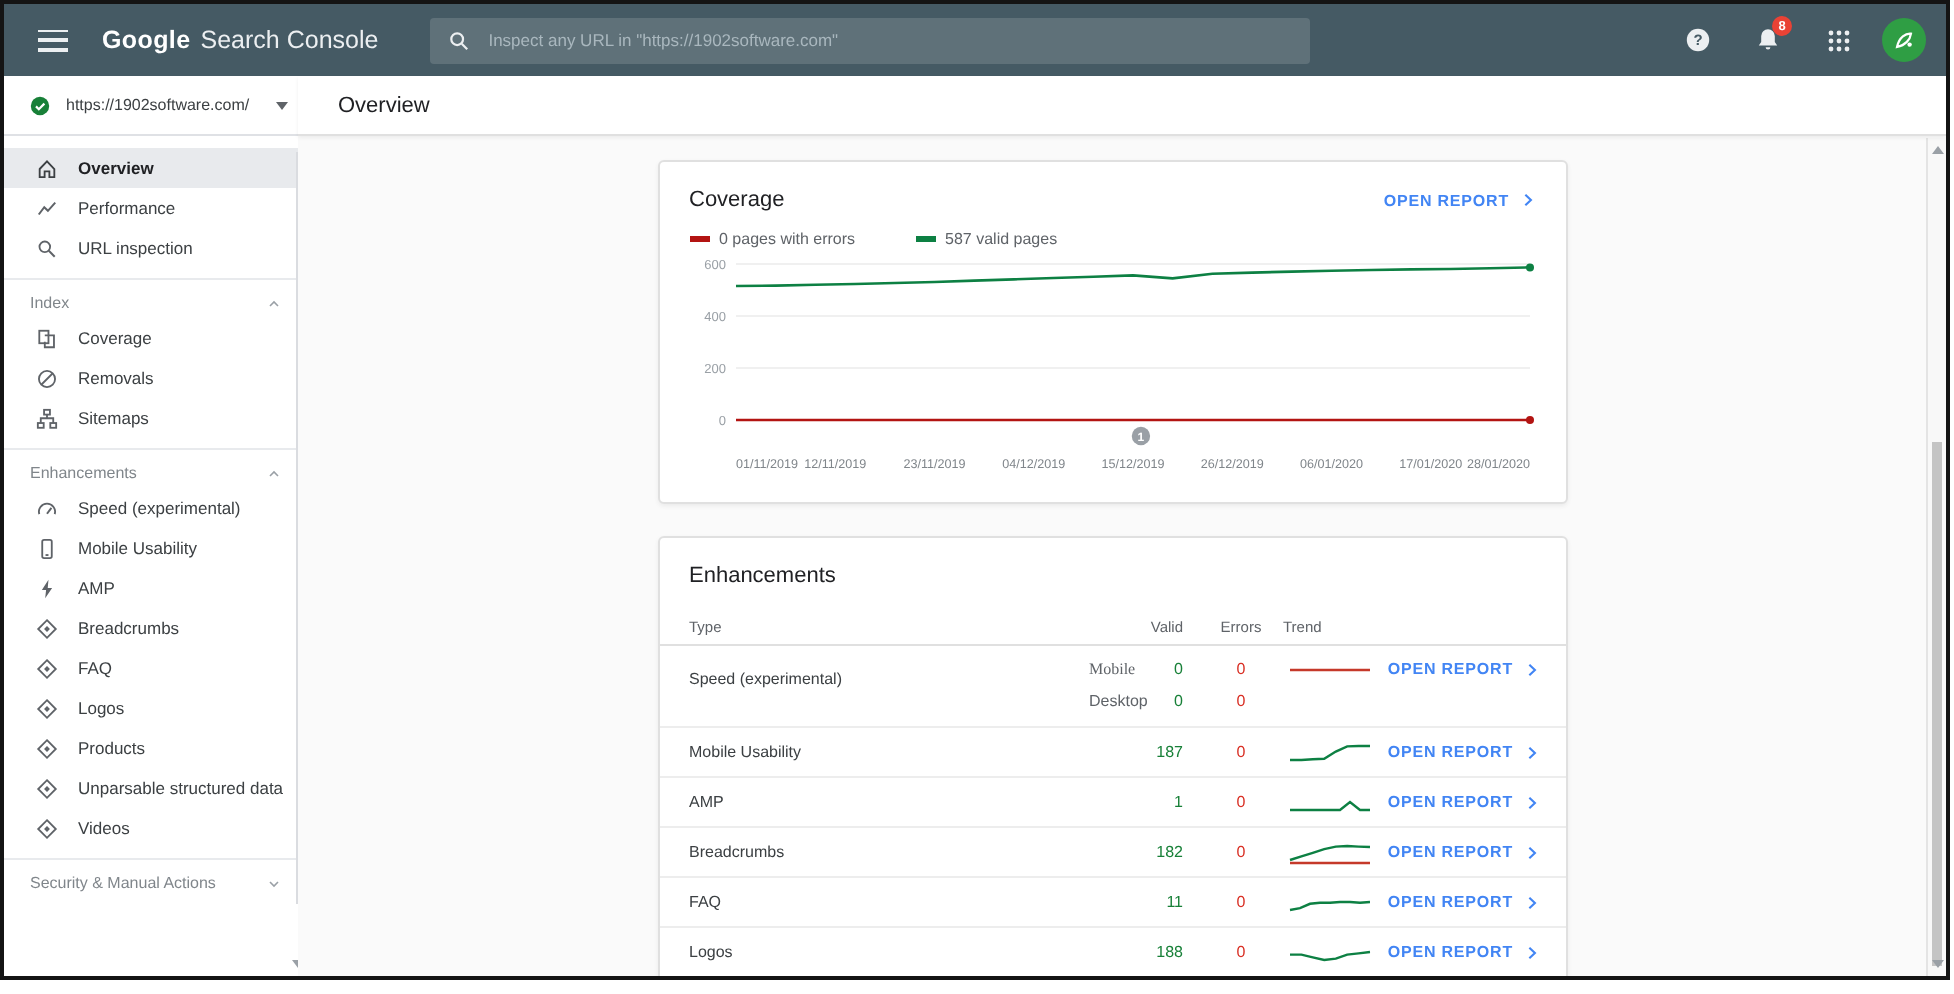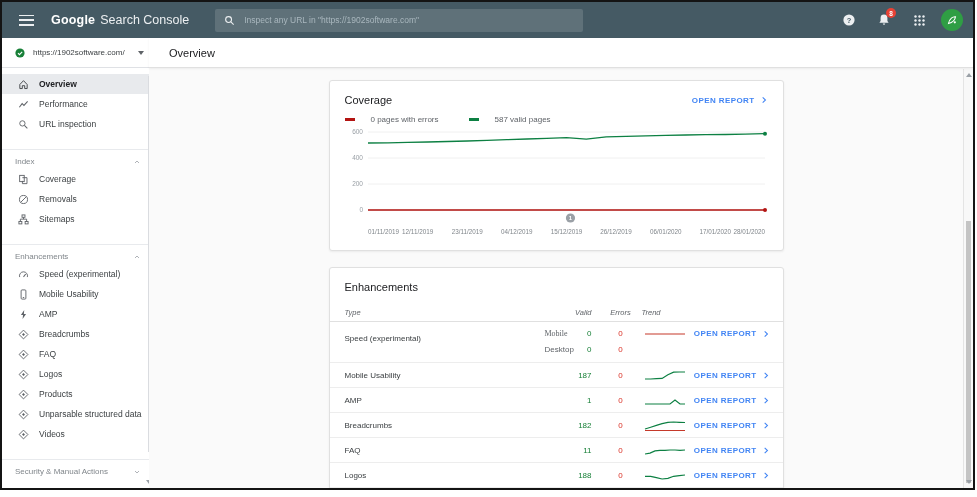--- a/index.html
+++ b/index.html
@@ -7,58 +7,58 @@
   .screen { position:relative; width:977px; height:497px; background:#fff; }
   .app { position:absolute; left:0; top:0; width:975px; height:490px; border:2px solid #141414; background:#fff; overflow:hidden; }
 
   
   .topbar { position:absolute; left:0; top:0; right:0; height:36px; background:#455a64; display:flex; align-items:center; }
   .hamburger { width:15px; height:11px; margin-left:17px; display:flex; flex-direction:column; justify-content:space-between; cursor:pointer; }
   .hamburger span { display:block; height:1.6px; background:#eceff1; }
   .brand { margin-left:17px; font-size:12.5px; color:#fff; white-space:nowrap; display:flex; gap:5px; align-items:baseline; }
   .brand .b1 { font-weight:bold; letter-spacing:.2px;text-align:right; }
   .brand .b2 { font-weight:normal; color:#eceff1; }
-  .searchbox { margin-left:26px; width:368px; height:23px; background:rgba(255,255,255,.14); border-radius:2px; display:flex; align-items:center; padding:0 9px; gap:9px; }
+  .searchbox { margin-left:26px; width:440px; height:23px; background:rgba(255,255,255,.14); border-radius:2px; display:flex; align-items:center; padding:0 9px; gap:9px; }
   .searchbox input { flex:1; background:transparent; border:none; outline:none; font-size:8.5px; color:#eceff1; font-family:"Liberation Sans",sans-serif; }
   .searchbox input::placeholder { color:#a9b7be; }
   .top-icons { margin-left:auto; margin-right:10px; display:flex; align-items:center; gap:9px; }
   .tico { width:26px; height:26px; display:flex; align-items:center; justify-content:center; position:relative; cursor:pointer; }
   .badge { position:absolute; top:1px; right:1px; min-width:10px; height:10px; border-radius:5px; background:#e94235; color:#fff; font-size:6.5px; font-weight:bold; display:flex; align-items:center; justify-content:center; padding:0 2px; }
   .avatar { width:22px; height:22px; border-radius:50%; background:#2f9e44; display:flex; align-items:center; justify-content:center; cursor:pointer; }
 
   
   .sidebar { position:absolute; left:0; top:36px; bottom:0; width:152px; background:#fff; border-right:1px solid #dfe1e5; }
   .property-row { height:30px; border-bottom:1px solid #dfe1e5; display:flex; align-items:center; padding:0 9px 0 13px; gap:8px; cursor:pointer; }
   .property-url { font-size:8px; color:#3c4043; flex:1; white-space:nowrap; overflow:hidden; }
   .caret-down { width:0; height:0; border-left:3.5px solid transparent; border-right:3.5px solid transparent; border-top:4px solid #5f6368; }
   .nav { position:absolute; top:31px; bottom:0; left:0; right:0; overflow:hidden; padding-top:5px; }
   .nav-item { height:20px; display:flex; align-items:center; gap:10px; padding-left:16px; font-size:8.5px; color:#3c4043; cursor:pointer; }
   .nav-item .nicon { width:11px; height:11px; flex:0 0 11px; display:flex; }
   .nav-item.selected { background:#e8eaed; color:#202124; font-weight:bold; }
-  .sec-head { margin-top:15px; border-top:1px solid #e8eaed; padding:7px 12px 3px 13px; font-size:8px; color:#80868b; display:flex; align-items:center; justify-content:space-between; cursor:pointer; }
+  .sec-head { margin-top:5px; border-top:1px solid #e8eaed; padding:7px 12px 3px 13px; font-size:8px; color:#80868b; display:flex; align-items:center; justify-content:space-between; cursor:pointer; }
   .sb-scroll { position:absolute; right:0; top:32px; bottom:0; width:6px; }
   .sb-thumb { position:absolute; left:1px; right:1px; top:6px; bottom:36px; background:#dadce0; }
   .sb-arrow-down { position:absolute; right:1px; bottom:4px; width:0; height:0; border-left:3px solid transparent; border-right:3px solid transparent; border-top:4px solid #9aa0a6; }
 
   
   .main { position:absolute; left:147px; top:36px; right:0; bottom:0; background:#fafafa; }
   .page-header { position:absolute; left:0; right:0; top:0; height:30px; background:#fff; border-bottom:1px solid #e0e0e0; box-shadow:0 1px 2px rgba(0,0,0,.06); display:flex; align-items:center; padding-left:20px; font-size:11px; color:#202124; z-index:2; }
   .content { position:absolute; left:0; right:10px; top:31px; bottom:0; overflow:hidden; }
   .card { width:455px; margin:11px auto 0; background:#fff; border:1px solid #e0e0e0; border-radius:3px; box-shadow:0 1px 2px rgba(60,64,67,.08); }
   .card-head { display:flex; align-items:center; justify-content:space-between; padding:13px 15px 6px; }
   .card-title { font-size:11px; color:#202124; }
   .open-report { display:flex; align-items:center; gap:5px; font-size:8px; font-weight:bold; letter-spacing:.4px; color:#4285f4; cursor:pointer; text-decoration:none;padding-left:48px; }
   .legend { display:flex; gap:30px; padding:3px 15px 2px; }
-  .legend-item { display:flex; align-items:center; gap:16px; font-size:8px; color:#5f6368; }
+  .legend-item { display:flex; align-items:center; gap:5px; font-size:8px; color:#5f6368; }
   .swatch { width:10px; height:2.5px; }
   .chart-wrap { padding:0 14px 8px; }
 
   
   .etable { margin-top:4px; }
-  .thead { position:relative; height:19px; border-bottom:1px solid #e0e0e0; font-size:7.5px; color:#5f6368;font-style:italic; }
+  .thead { position:relative; height:19px; border-bottom:1px solid #e0e0e0; font-size:7.5px; color:#5f6368; }
   .erow { position:relative; height:25px; border-bottom:1px solid #ededed; font-size:8px; color:#3c4043; }
   .erow.tall { height:41px; }
   .cell { position:absolute; white-space:nowrap; }
   .c-type   { left:15px; top:50%; transform:translateY(-50%); }
   .tall .c-type { top:12px; transform:none; }
   .c-sub1 { left:215px; top:7px; color:#5f6368;font-family:Liberation Serif, serif; }
   .c-sub2 { left:215px; top:23px; color:#5f6368; }
   .c-valid  { left:220px; width:42px; text-align:right; top:50%; transform:translateY(-50%); color:#188038; }
   .c-errors { left:276px; width:30px; text-align:center; top:50%; transform:translateY(-50%); color:#d93025; }
   .c-valid.r1, .c-errors.r1 { top:7px; transform:none; }

